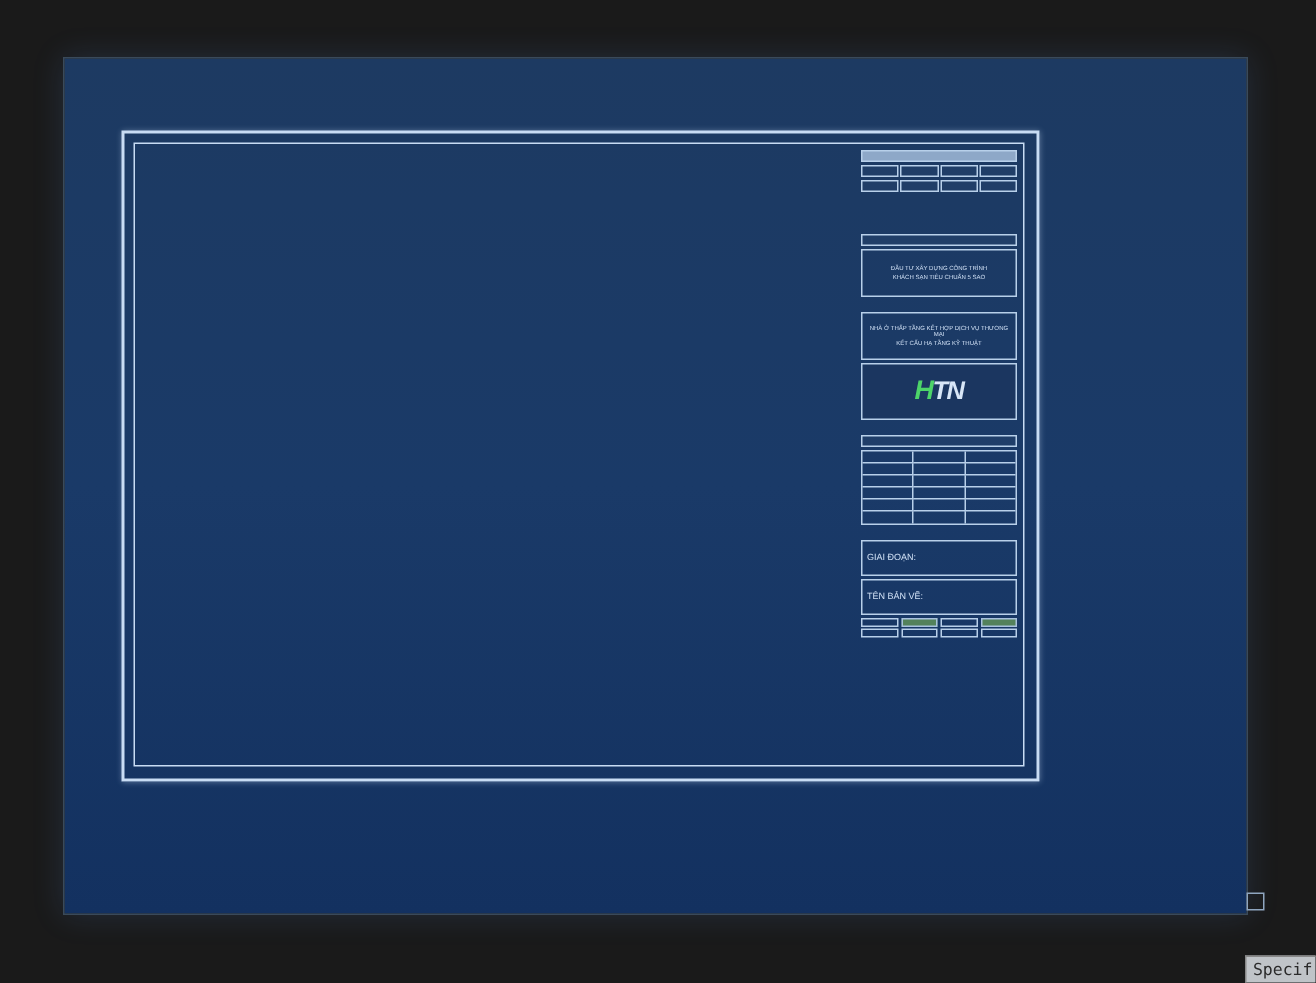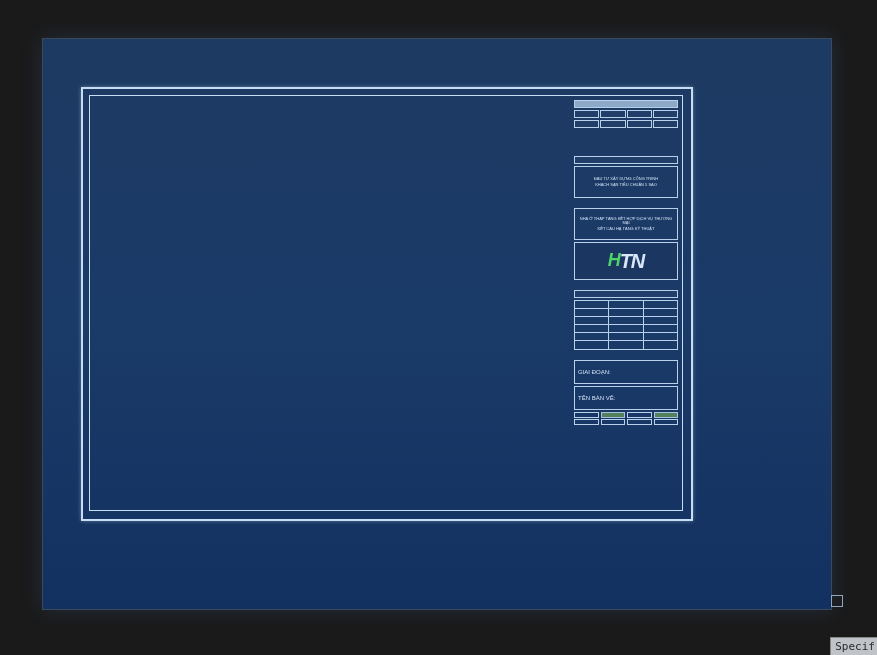--- a/index.html
+++ b/index.html
@@ -117,21 +117,21 @@
     font-style: italic;
   }
   .logo-h {
     color: #4dd469;
     font-size: 18px;
     font-family: Arial Black, Arial, sans-serif;
     letter-spacing: -1px;
   }
   .logo-tn {
     color: #d8e6f7;
-    font-size: 20px;
+    font-size: 17px;
     font-family: Arial Black, Arial, sans-serif;
     letter-spacing: -1px;
   }
 
   .tb-table {
     border: 1px solid #b8d0ea;
     display: flex;
     flex-direction: column;
   }
   .tb-table .trow {

